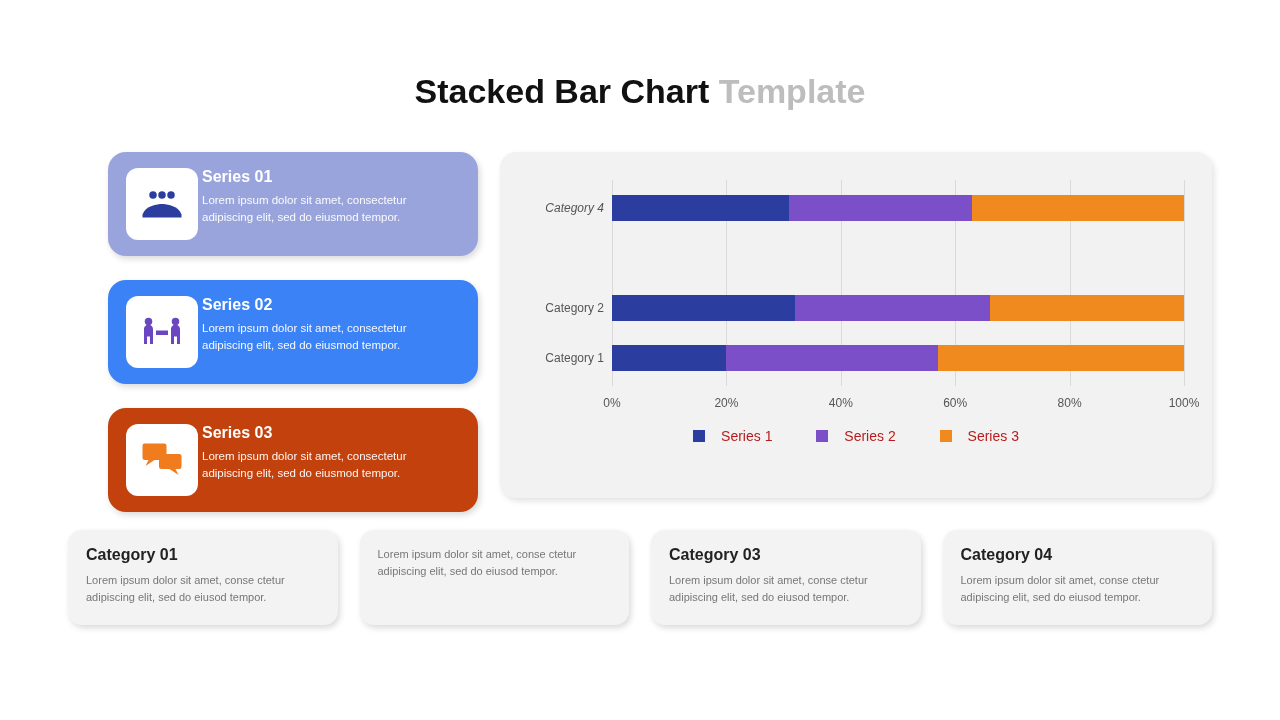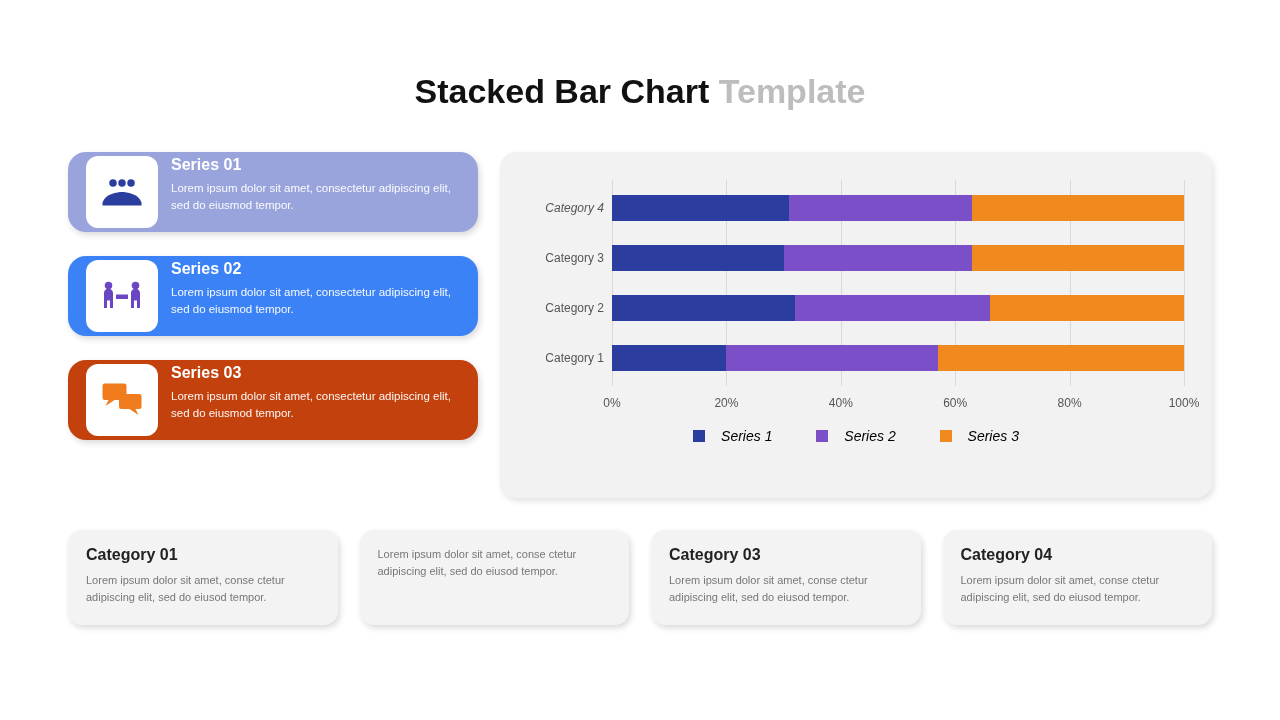--- a/index.html
+++ b/index.html
@@ -33,26 +33,27 @@
   
   .series-col {
     position: absolute;
     left: 0;
     top: 6px;
     width: 410px;
   }
   .series-card {
     display: flex;
     align-items: flex-start;
-    gap: 13px;
-    padding: 4px 18px;
+    gap: 4px;
+    padding: 16px 18px;
     border-radius: 18px;
     margin-bottom: 24px;
     box-shadow: 2px 3px 6px rgba(0,0,0,.15);
     color:#fff;
+    margin-left:40px;
   }
   .series-card .iconbox {
     width: 72px; height: 72px;
     border-radius: 12px;
     background:#fff;
     display:flex; align-items:center; justify-content:center;
     flex-shrink:0;
   }
   .series-card .txt .h { font-size:16px; font-weight:700; margin-bottom:6px;}
   .series-card .txt .d { font-size:11.5px; line-height:1.45; opacity:.95;}
@@ -90,21 +91,21 @@
   .row {
     position:absolute; left:0; right:0; height:26px;
     display:flex;
   }
   .row .seg { height:100%; }
   .row .lab {
     position:absolute; left:-90px; width:82px; text-align:right;
     font-size:12px; color:#555; line-height:26px;
   }
   .legend {
-    text-align:center; margin-top:8px; font-size:14px; color:#000000;font-style:italic;
+    text-align:center; margin-top:8px; font-size:14px; color:#b91c1c;
   }
   .legend span { margin:0 10px; }
   .legend .sw { display:inline-block; width:12px; height:12px; margin-right:6px; vertical-align:-1px;}
 
   
   .cats {
     position:absolute;
     top: 384px;
     left:0; right:0;
     display:flex;
@@ -188,26 +189,20 @@
         <div class="grid-line" style="left: 80%;"></div>
         <div class="xlabel" style="left: 80%;">80%</div>
         <div class="grid-line" style="left: 100%;"></div>
         <div class="xlabel" style="left: 100%;">100%</div>
         <div class="row" style="top: 14.5714px; font-style: italic;">
           <div class="lab">Category 4</div>
           <div class="seg" style="width: 31%; background: rgb(43, 62, 159);"></div>
           <div class="seg" style="width: 32%; background: rgb(122, 79, 199);"></div>
           <div class="seg" style="width: 37%; background: rgb(241, 138, 30);"></div>
         </div>
-        <div class="row" style="top: 64.8571px;">
-          <div class="lab">Category 3</div>
-          <div class="seg" style="width: 30%; background: rgb(43, 62, 159);"></div>
-          <div class="seg" style="width: 33%; background: rgb(122, 79, 199);"></div>
-          <div class="seg" style="width: 37%; background: rgb(241, 138, 30);"></div>
-        </div>
         <div class="row" style="top: 115.143px;">
           <div class="lab">Category 2</div>
           <div class="seg" style="width: 32%; background: rgb(43, 62, 159);"></div>
           <div class="seg" style="width: 34%; background: rgb(122, 79, 199);"></div>
           <div class="seg" style="width: 34%; background: rgb(241, 138, 30);"></div>
         </div>
         <div class="row" style="top: 165.429px;">
           <div class="lab">Category 1</div>
           <div class="seg" style="width: 20%; background: rgb(43, 62, 159);"></div>
           <div class="seg" style="width: 37%; background: rgb(122, 79, 199);"></div>

